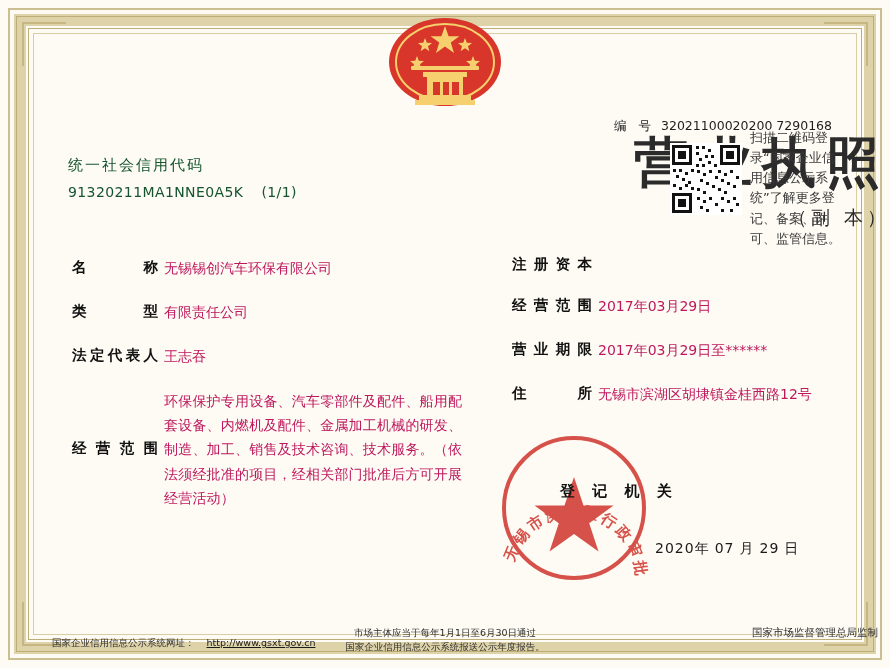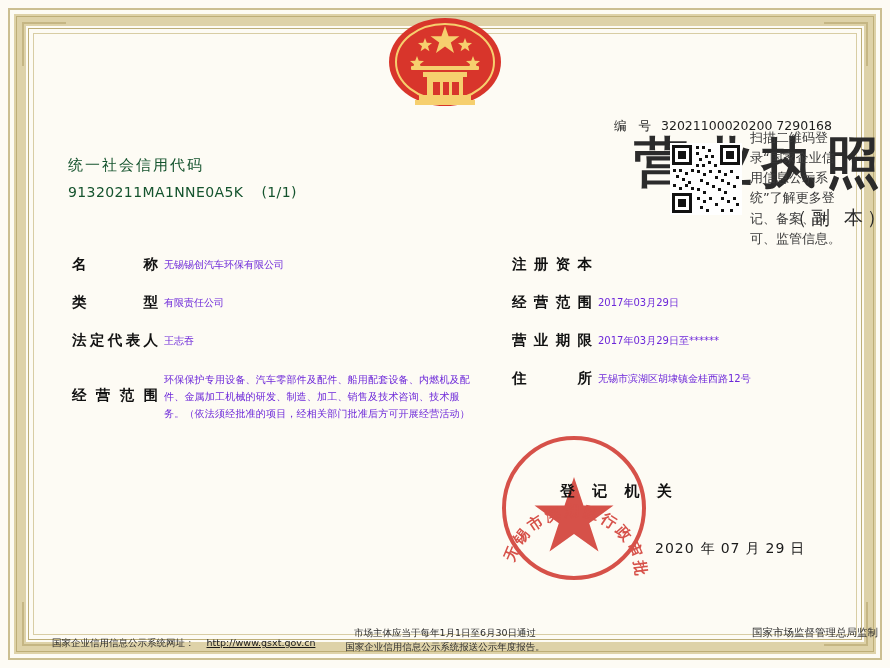--- a/index.html
+++ b/index.html
@@ -190,22 +190,22 @@
     color: #111;
     letter-spacing: 0px;
     text-align: justify;
     text-align-last: justify;
   }
   .fields-right .lbl {
     width: 80px;
   }
   .field .val {
     flex: 1 1 auto;
-    font-size: 10px;
-    color: #6d28d9;
+    font-size: 14px;
+    color: #be185d;
     line-height: 1.65;
     padding-top: 2px;
     margin-left: 6px;
   }
   .field.scope .val {
     line-height: 1.72;
     letter-spacing: 0.2px;
   }
 
   
@@ -220,21 +220,21 @@
     color: #111;
   }
   .issue-date {
     position: absolute;
     left: 655px;
     top: 540px;
     font-size: 14px;
     color: #1a1a1a;
     letter-spacing: 1px;
   }
-  .issue-date .y { margin-right: 6px; }
+  .issue-date .y { }
   .issue-date .sep { margin: 0 5px; }
 
   
   .seal {
     position: absolute;
     left: 498px;
     top: 432px;
     width: 152px;
     height: 152px;
     opacity: 0.85;

